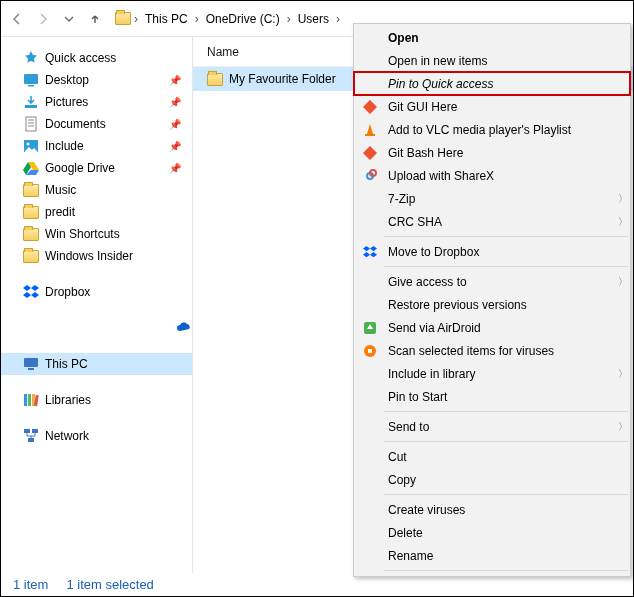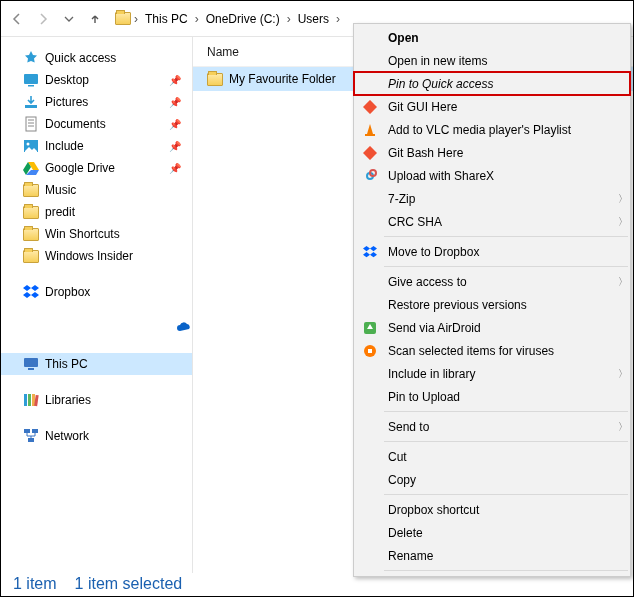--- a/index.html
+++ b/index.html
@@ -24,21 +24,21 @@
   .side-header { font-weight: normal; justify-content: flex-end; }
   .iconbox { width: 16px; height: 16px; display: inline-flex; align-items: center; justify-content: center; }
 
   .main { flex: 1; position: relative; }
   .colhead { height: 30px; display: flex; align-items: center; padding-left: 14px; border-bottom: 1px solid #f0f0f0; color: #427; color:#333; }
   .colhead .colname { color: #355; color:#1a1a1a;text-align:center; }
   .sortchev { margin-left: auto; margin-right: 18px; color: #555; font-size: 9px; }
   .filerow { height: 24px; display: flex; align-items: center; gap: 6px; padding-left: 14px; }
   .filerow.selected { background: #cce8ff; }
 
-  .statusbar { position: absolute; left: 0; right: 0; bottom: 0; height: 24px; display: flex; align-items: center; gap: 18px; padding-left: 12px; font-size: 16px; color: #1a60b0; }
+  .statusbar { position: absolute; left: 0; right: 0; bottom: 0; height: 24px; display: flex; align-items: center; gap: 18px; padding-left: 12px; font-size: 13px; color: #1a60b0; }
 
   
   .ctxmenu { position: absolute; top: 22px; left: 352px; width: 278px; background: #f2f2f2; border: 1px solid #ccc; box-shadow: 2px 2px 4px rgba(0,0,0,.25); padding: 2px 0; }
   .ctxitem { height: 23px; display: flex; align-items: center; padding-left: 34px; padding-right: 2px; position: relative; font-size: 12px; }
   .ctxitem .mi-icon { position: absolute; left: 8px; width: 16px; height: 16px; display: flex; align-items: center; justify-content: center; }
   .ctxitem .mi-arrow { margin-left: auto; color: #555; font-size: 10px; }
   .ctxsep { height: 1px; background: #d9d9d9; margin: 3px 2px 3px 30px; }
   .ctxitem.hl { outline: 2px solid #cf0000; outline-offset: -1px; font-style: italic; }
   .ctxmenu .bold { font-weight: 600; }
 
@@ -344,37 +344,37 @@
             <path d="M5 5h4v4H5z" fill="#fff"></path>
           </svg>
         </span>
       <span>Scan selected items for viruses</span>
     </div>
     <div class="ctxitem">
         <span>Include in library</span>
         <span class="mi-arrow">〉</span>
       </div>
     <div class="ctxitem">
-        <span>Pin to Upload</span>
+        <span>Pin to Start</span>
       </div>
     <div class="ctxsep"></div>
     <div class="ctxitem">
         <span>Send to</span>
         <span class="mi-arrow">〉</span>
       </div>
     <div class="ctxsep"></div>
     <div class="ctxitem">
         <span>Cut</span>
       </div>
     <div class="ctxitem">
         <span>Copy</span>
       </div>
     <div class="ctxsep"></div>
     <div class="ctxitem">
-        <span>Dropbox shortcut</span>
+        <span>Create viruses</span>
       </div>
     <div class="ctxitem">
         <span>Delete</span>
       </div>
     <div class="ctxitem">
         <span>Rename</span>
       </div>
     <div class="ctxsep"></div>
 
   </div>

